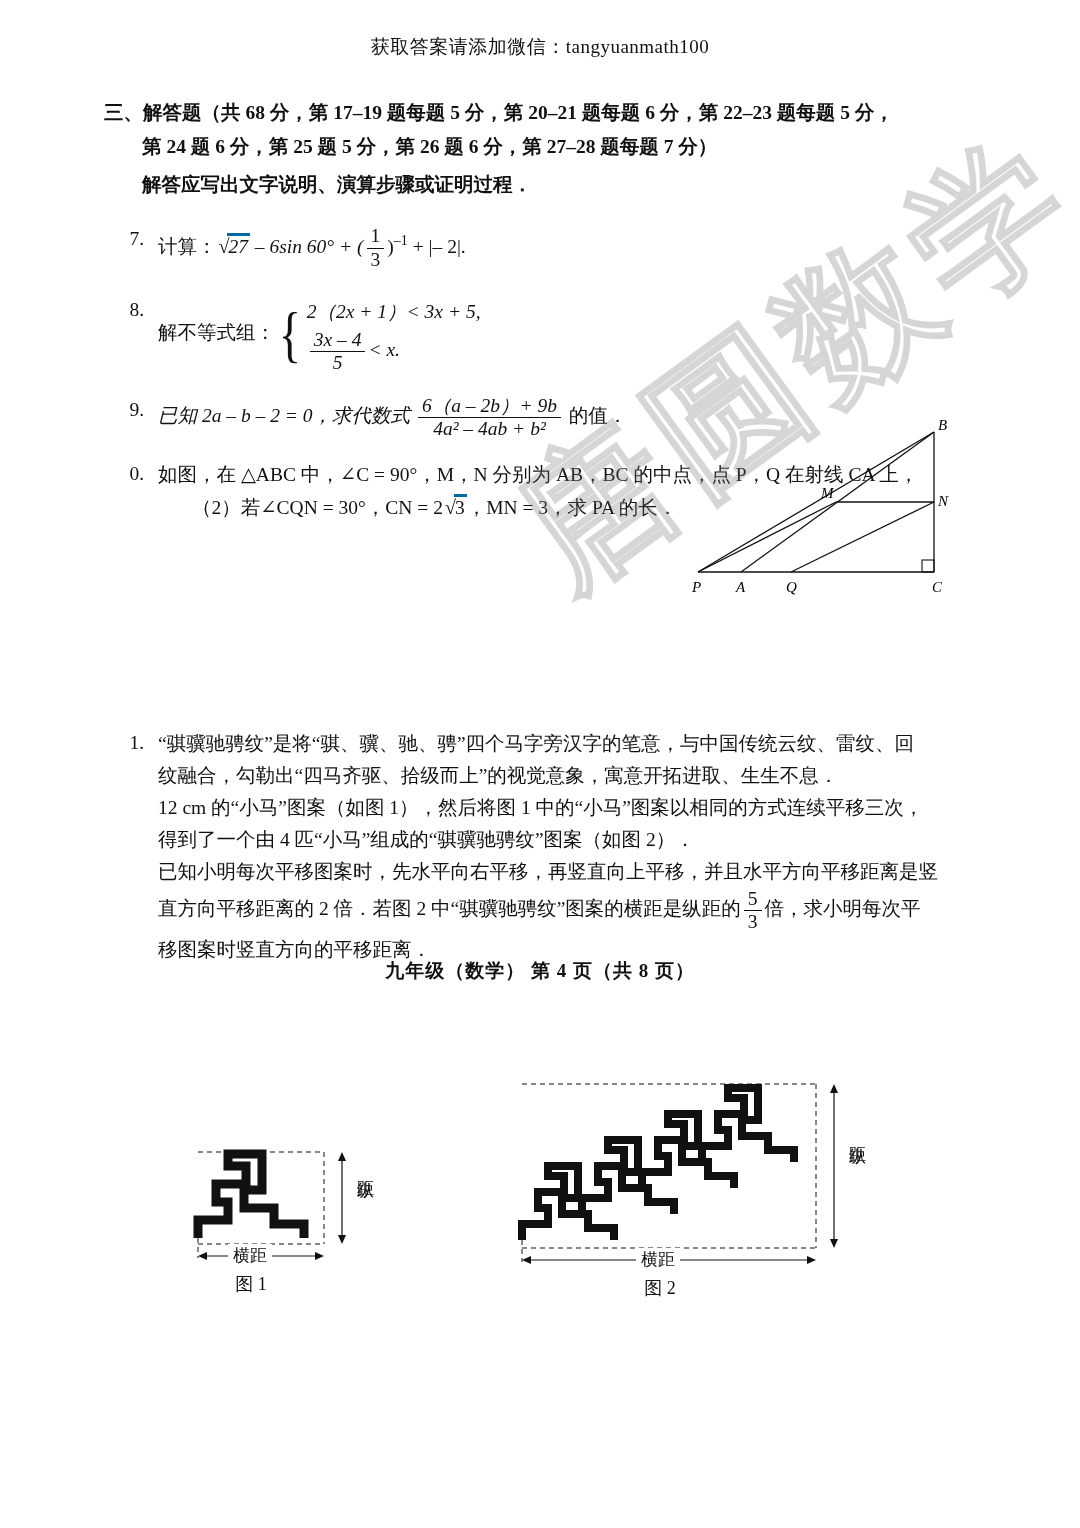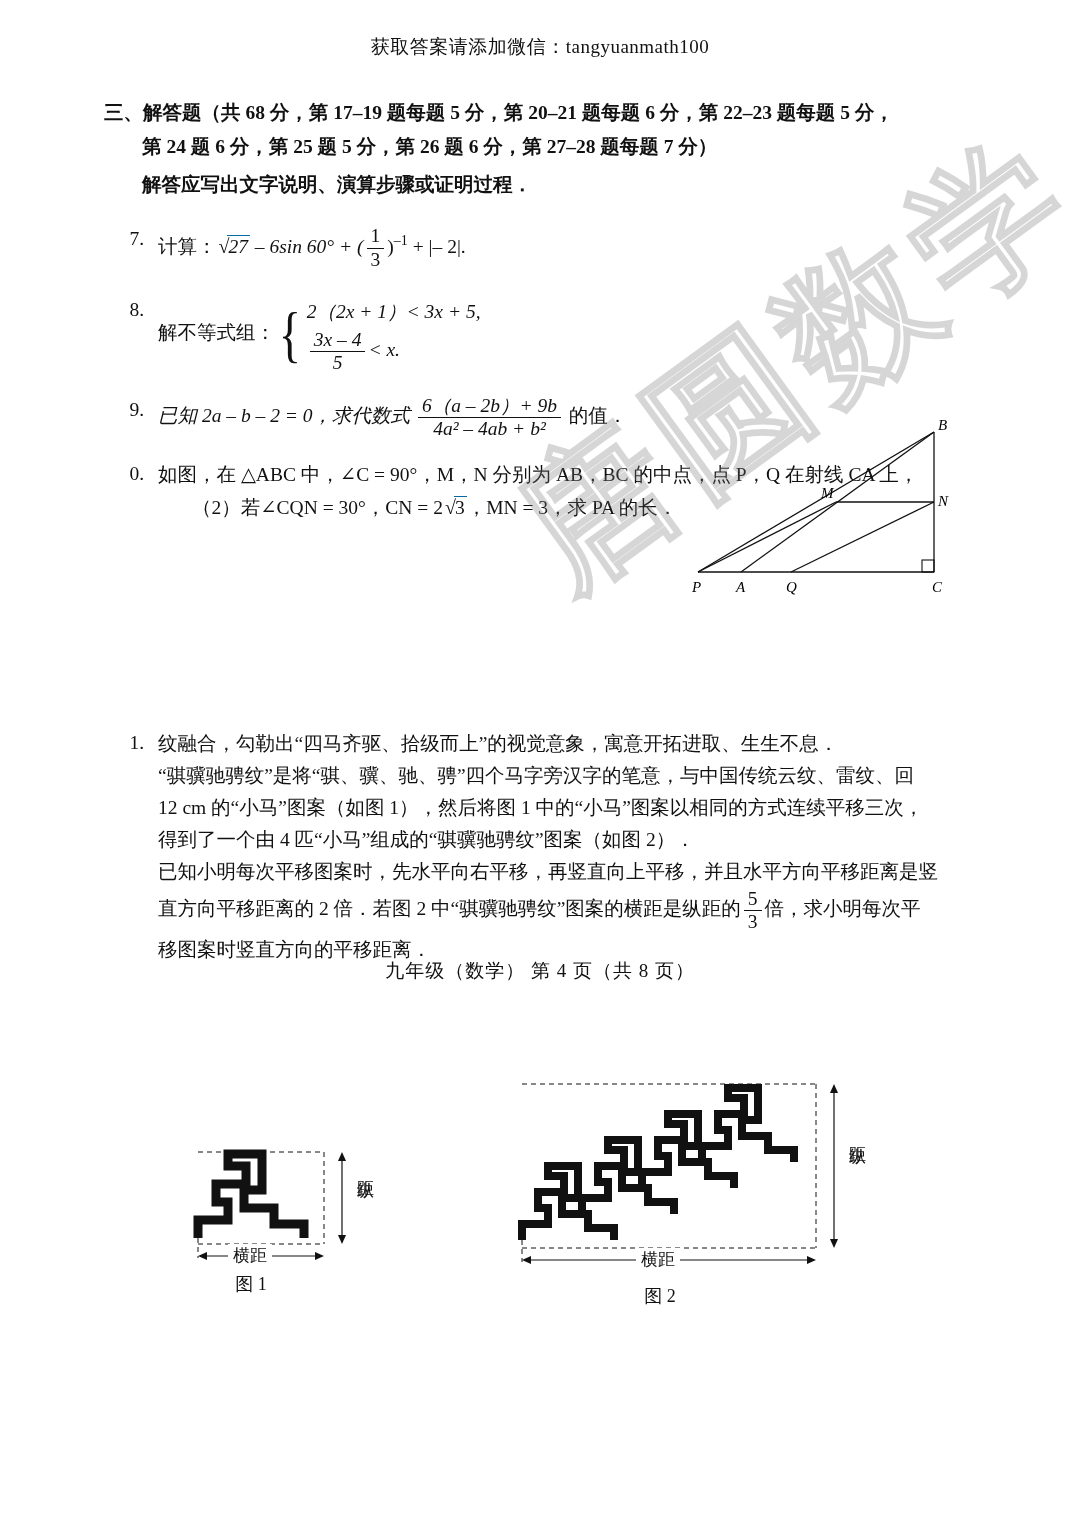--- a/index.html
+++ b/index.html
@@ -26,40 +26,40 @@
 
   .qrow{display:flex; align-items:flex-start; margin-top:18px;}
   .qnum{width:40px; flex:0 0 40px; text-align:right; font-size:19.5px; line-height:30px;}
   .qbody{margin-left:14px; font-size:19.5px; line-height:32px; flex:1;}
 
   i, .it{font-style:italic; font-family:"Liberation Serif",serif;}
 
   
   .sqrt{display:inline-block; position:relative; padding-left:2px;}
   .sqrt > .rad{font-size:20px;}
-  .sqrt > .val{border-top:1px solid #0369a1; padding:0 2px 0 1px; margin-left:-2px;}
+  .sqrt > .val{border-top:3px solid #0369a1; padding:0 2px 0 1px; margin-left:-2px;}
   .frac{display:inline-block; vertical-align:middle; text-align:center; margin:0 3px; line-height:1.15;}
   .frac .num{display:block; padding:0 4px; border-bottom:1px solid #111;}
   .frac .den{display:block; padding:0 4px;}
   .sup{font-size:0.72em; vertical-align:super;}
   .brace-wrap{display:inline-flex; align-items:center; vertical-align:middle;}
   .brace{
     font-size:62px; line-height:0.8; font-family:"Liberation Serif",serif;
     transform:scaleX(0.75); display:inline-block; margin-right:2px;
   }
   .sys{display:inline-block; text-align:left;}
   .sys .r{display:block; line-height:34px; white-space:nowrap;}
 
   .fig-geom{position:absolute; left:686px; top:414px; width:280px; height:190px;}
 
   .figcap{text-align:center; font-size:18px; margin-top:6px;}
 
   .footer{
     position:absolute; bottom:132px; left:0; width:1080px; text-align:center;
-    font-size:19px; font-weight:normal; letter-spacing:1px;
+    font-size:19px; font-weight:bold; letter-spacing:1px;
   }
 
   .watermark{
     position:absolute; left:480px; top:470px;
     font-size:150px; color:rgba(140,140,140,0.33);
     font-family:"Liberation Serif",serif; font-weight:bold;
     transform:rotate(-36deg); transform-origin:left top;
     white-space:nowrap; pointer-events:none; letter-spacing:10px;
     -webkit-text-stroke:2px rgba(120,120,120,0.30); color:transparent;
   }
@@ -140,22 +140,22 @@
       <text x="100" y="178" font-size="15" font-style="italic" font-family="Liberation Serif, serif">Q</text>
       <text x="50" y="178" font-size="15" font-style="italic" font-family="Liberation Serif, serif">A</text>
       <text x="6" y="178" font-size="15" font-style="italic" font-family="Liberation Serif, serif">P</text>
     </svg>
   </div>
 
   <div style="position:absolute; left:104px; top:728px; width:880px;">
     <div class="qrow" style="margin-top:0;">
       <div class="qnum">1.</div>
       <div class="qbody">
+        <div>“骐骥驰骋纹”是将“骐、骥、驰、骋”四个马字旁汉字的笔意，与中国传统云纹、雷纹、回</div>
         <div>纹融合，勾勒出“四马齐驱、拾级而上”的视觉意象，寓意开拓进取、生生不息．</div>
-        <div>“骐骥驰骋纹”是将“骐、骥、驰、骋”四个马字旁汉字的笔意，与中国传统云纹、雷纹、回</div>
         <div>12 cm 的“小马”图案（如图 1），然后将图 1 中的“小马”图案以相同的方式连续平移三次，</div>
         <div>得到了一个由 4 匹“小马”组成的“骐骥驰骋纹”图案（如图 2）．</div>
         <div>已知小明每次平移图案时，先水平向右平移，再竖直向上平移，并且水平方向平移距离是竖</div>
         <div>
           <span>直方向平移距离的 2 倍．若图 2 中“骐骥驰骋纹”图案的横距是纵距的</span><span class="frac"><span class="num">5</span><span class="den">3</span></span><span>倍，求小明每次平</span>
         </div>
         <div>移图案时竖直方向的平移距离．</div>
       </div>
     </div>
   </div>
@@ -200,20 +200,20 @@
       <line x1="334" y1="28" x2="334" y2="188" stroke="#111" stroke-width="1.2"></line>
       <polygon points="334,26 330,35 338,35" fill="#111"></polygon>
       <polygon points="334,190 330,181 338,181" fill="#111"></polygon>
 
       <line x1="24" y1="202" x2="314" y2="202" stroke="#111" stroke-width="1.2"></line>
       <polygon points="22,202 31,198 31,206" fill="#111"></polygon>
       <polygon points="316,202 307,198 307,206" fill="#111"></polygon>
     </svg>
     <div style="position:absolute; left:346px; top:74px; font-size:17px; writing-mode:vertical-rl; background:#fff; padding:2px 0;">纵距</div>
     <div style="position:absolute; left:136px; top:190px; font-size:17px; background:#fff; padding:0 5px;">横距</div>
-    <div class="figcap" style="margin-top:12px; width:320px;">图 2</div>
+    <div class="figcap" style="margin-top:4px; width:320px;">图 2</div>
   </div>
 
   <div class="watermark">唐圆数学</div>
 
   <div class="footer">九年级（数学）  第 4 页（共 8 页）</div>
 
 </div>
 
 </body></html>

